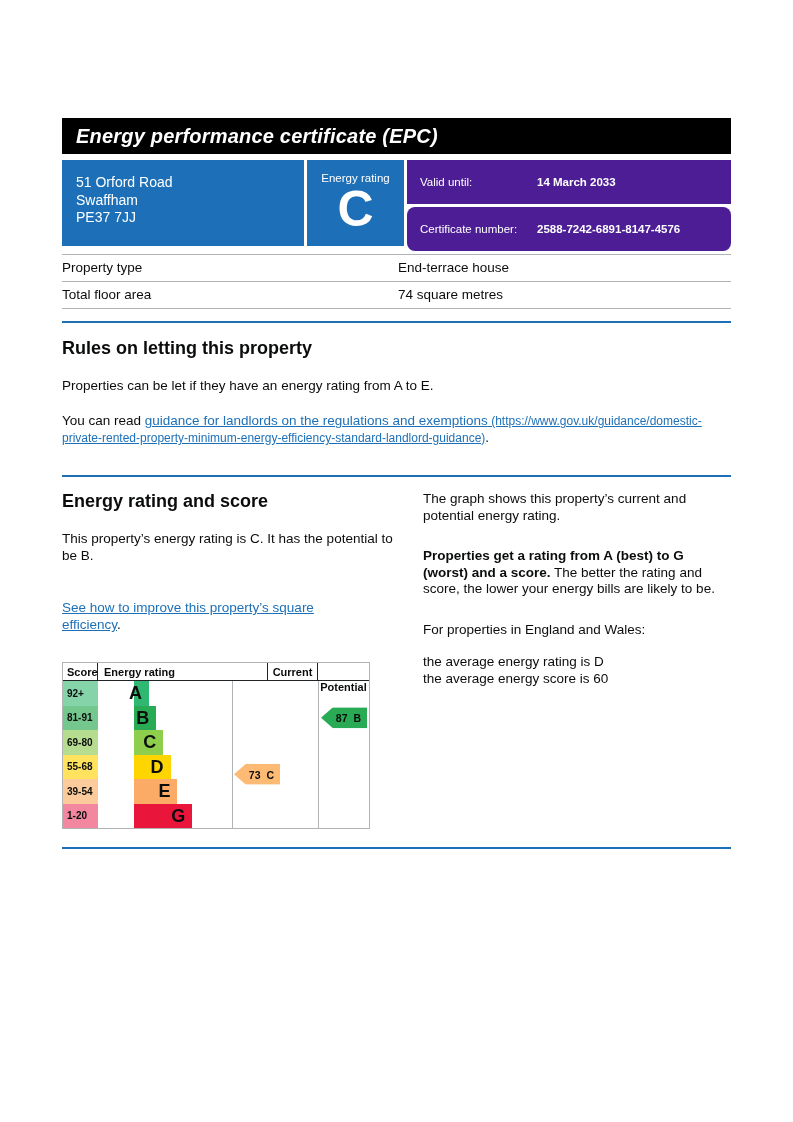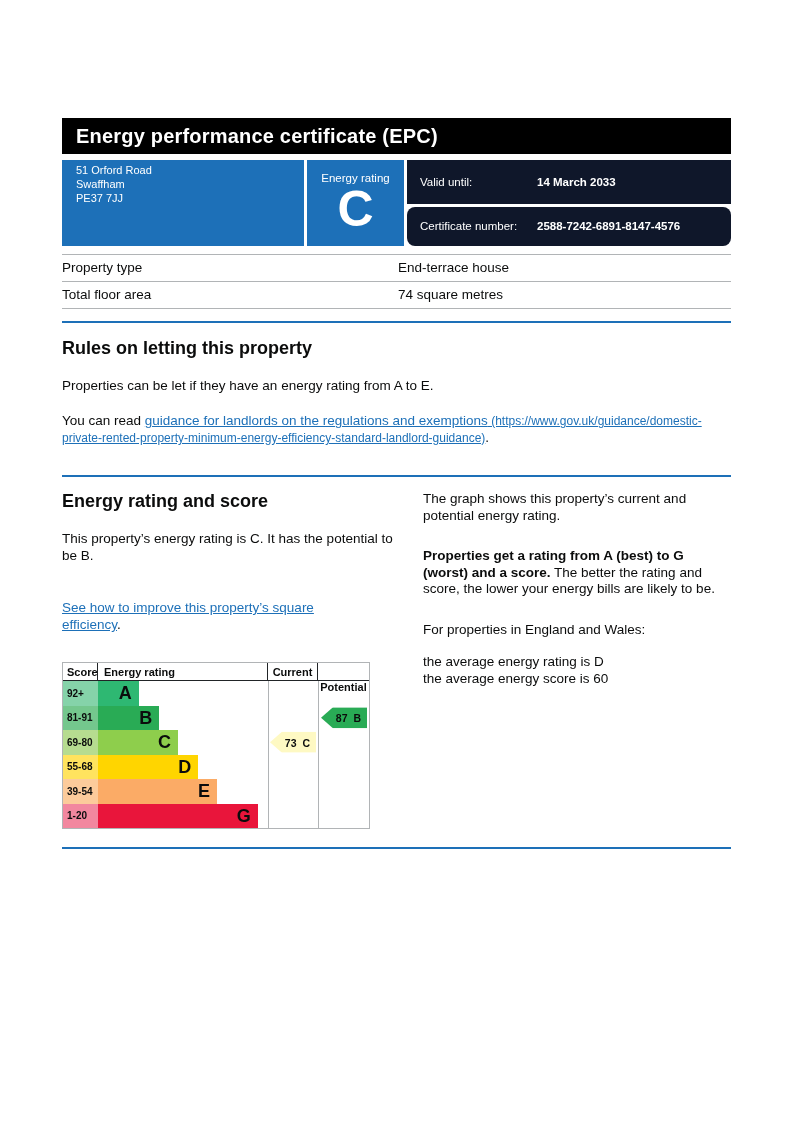--- a/index.html
+++ b/index.html
@@ -8,32 +8,32 @@
     width:793px; height:1122px; position:relative;
     font-family:"Liberation Sans", sans-serif; color:#0b0c0c;
     font-size:13.5px; overflow:hidden;
   }
   .content { position:absolute; top:118px; left:62px; width:669px; }
 
   
   .title-bar {
     background:#000; color:#fff; height:36px;
     display:flex; align-items:center; padding:0 14px;
-    font-size:20px; font-weight:bold; letter-spacing:0.2px;
+    font-size:20px; font-weight:bold; letter-spacing:0.2px;font-style:italic;
   }
 
   
   .summary { display:flex; gap:3px; margin-top:6px; height:86px; }
   .panel { background:#1d70b8; color:#fff; }
-  .addr-box { width:242px; padding:4px 14px; font-size:11px; line-height:1.25; }
+  .addr-box { width:242px; padding:14px 14px; font-size:14px; line-height:1.25; }
   .rating-box { width:97px; display:flex; flex-direction:column; align-items:center; padding-top:12px; }
   .rating-box .rb-label { font-size:11.5px; }
   .rating-box .rb-letter { font-size:50px; font-weight:bold; line-height:0.82; margin-top:5px; }
   .right-box { flex:1; display:flex; flex-direction:column; gap:3px; }
-  .meta-row { flex:1.12; background:#0f172a; color:#fff; display:flex; align-items:center; padding:2px 13px; font-size:11.5px; }
+  .meta-row { flex:1.12; background:#4c1d95; color:#fff; display:flex; align-items:flex-end; padding:16px 13px; font-size:11.5px; }
   .meta-row.second { flex:1;border-radius:8px; }
   .meta-label { width:117px; }
   .meta-value { font-weight:bold; }
 
   
   .prop-table { margin-top:8px; }
   .prop-row { display:flex; border-top:1px solid #b1b4b6; padding:5px 0 6px; font-size:13.5px; }
   .prop-row:last-child { border-bottom:1px solid #b1b4b6; }
   .prop-label { width:336px; }
 
@@ -57,21 +57,21 @@
 
   
   .epc { width:308px; margin-top:28px; border:1px solid #b1b4b6; background:#fff; }
   .epc-header { display:flex; height:18px; font-size:11px; font-weight:bold; border-bottom:1px solid #212427; }
   .epc-header > div { display:flex; align-items:center; }
   .h-score { width:35px; padding-left:4px; border-right:1px solid #212427; }
   .h-rating { flex:1; padding-left:6px; border-right:1px solid #212427; }
   .h-current { width:50px; justify-content:center; border-right:1px solid #212427; }
   .h-potential { width:51px; justify-content:center;margin-top:24px; }
 
-  .epc-row { display:flex; height:24.5px; }
+  .epc-row { display:flex; height:24.5px;gap:36px; }
   .epc-score { width:35px; font-size:10px; font-weight:bold; display:flex; align-items:center; padding-left:4px; }
   .epc-bar-area { flex:1; }
   .epc-bar { height:100%; display:flex; align-items:center; justify-content:flex-end; padding-right:7px; }
   .epc-letter { font-size:18px; font-weight:bold; line-height:1; }
   .epc-cell { width:50px; border-left:1px solid #b1b4b6; position:relative; }
   .epc-cell.pot { width:51px; }
   .epc-arrow {
     position:absolute; right:2px; top:50%; transform:translateY(-50%);
     height:21px; width:46px;
     clip-path:polygon(0 50%, 26% 0, 100% 0, 100% 100%, 26% 100%);
@@ -169,21 +169,21 @@
               </div>
             </div>
             <div class="epc-row">
               <div class="epc-score" style="background: rgb(182, 220, 144);">69-80</div>
               <div class="epc-bar-area">
                 <div class="epc-bar" style="width: 47%; background: rgb(142, 206, 76);">
                   <span class="epc-letter">C</span>
                 </div>
               </div>
               <div class="epc-cell">
-                <div class="epc-arrow" style="background: #fef9c3;">
+                <div class="epc-arrow" style="background: #fdba74; margin-top: 32px;">
                   <span>73</span>
                   <span>C</span>
                 </div>
               </div>
               <div class="epc-cell pot"></div>
             </div>
             <div class="epc-row">
               <div class="epc-score" style="background: rgb(255, 227, 94);">55-68</div>
               <div class="epc-bar-area">
                 <div class="epc-bar" style="width: 59%; background: rgb(255, 213, 0);">

